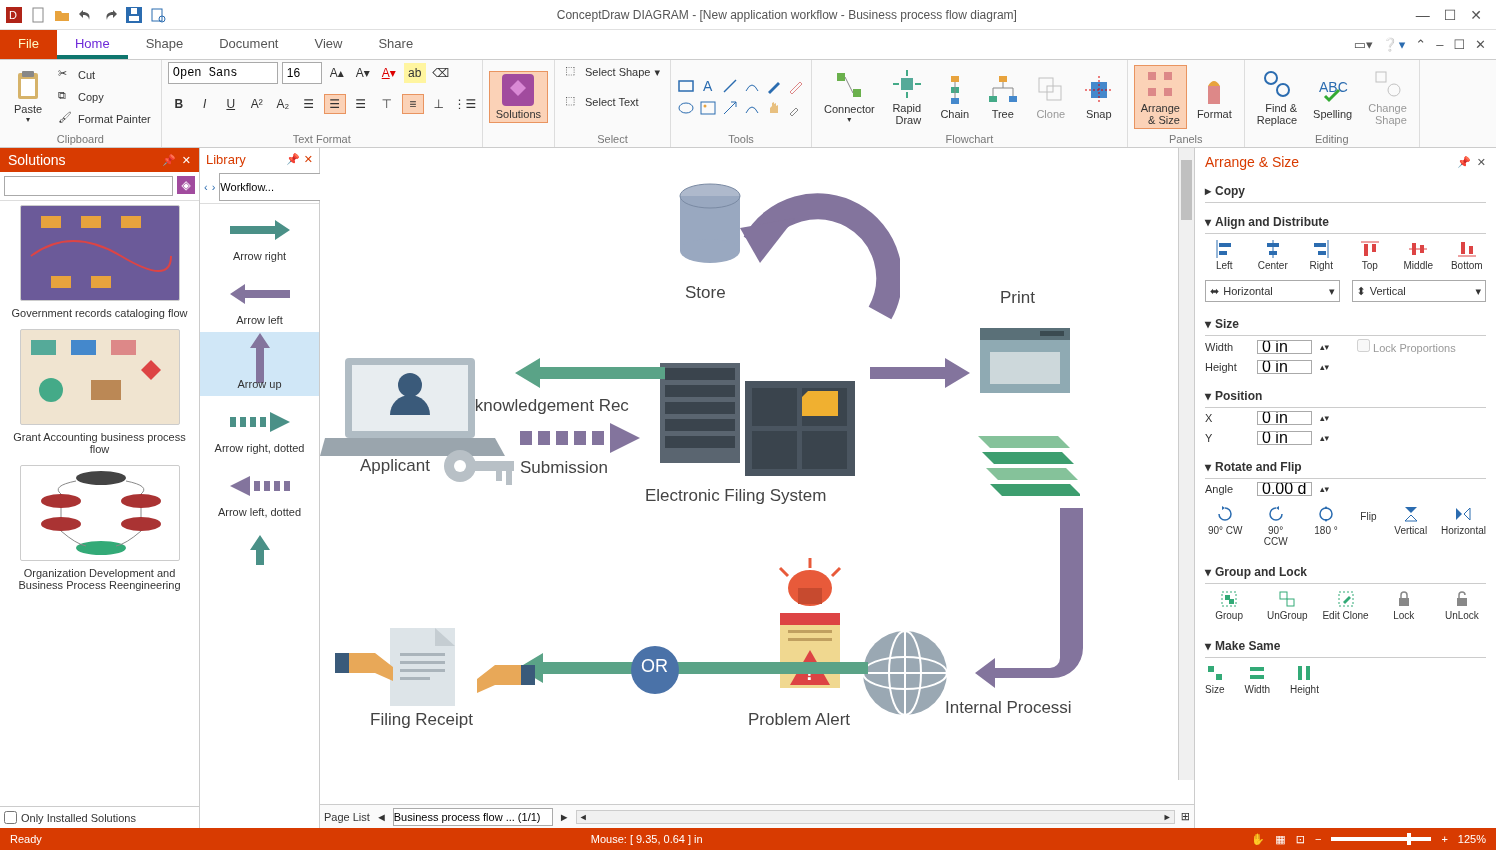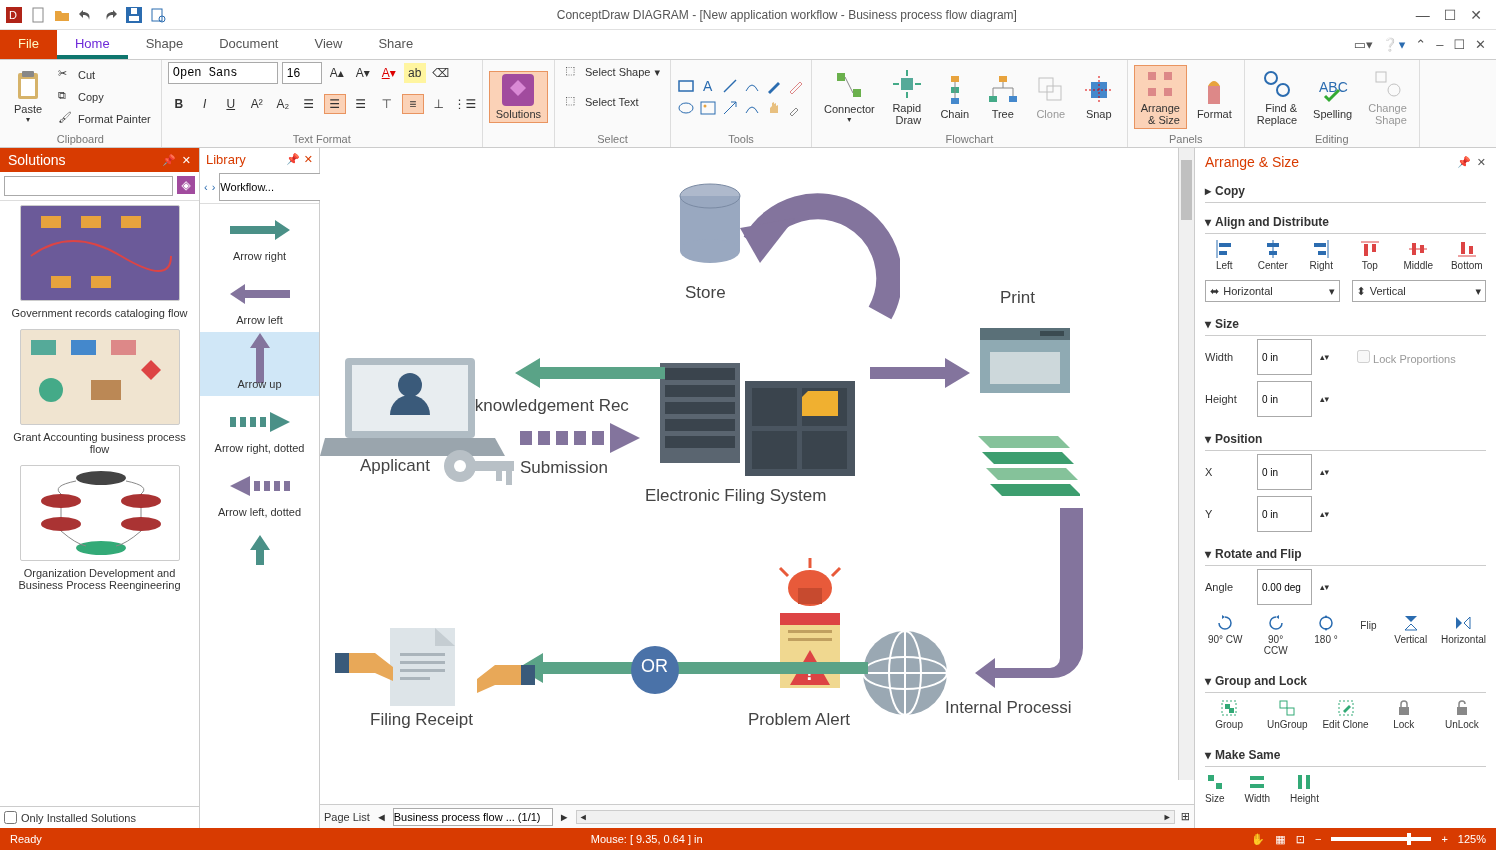--- a/index.html
+++ b/index.html
@@ -67,21 +67,21 @@
 
 .panel-arrange { width: 302px; border-left: 1px solid #ccc; display: flex; flex-direction: column; overflow-y: auto; }
 .arr-header { color: #d83b01; padding: 6px 10px; font-size: 14px; display: flex; align-items: center; }
 .arr-section { padding: 4px 10px; }
 .arr-title { font-size: 12px; font-weight: bold; display: flex; align-items: center; gap: 4px; border-bottom: 1px solid #ccc; padding: 4px 0; }
 .arr-row { display: flex; gap: 10px; padding: 6px 0; }
 .arr-btn-col { text-align: center; font-size: 10px; flex: 1; }
 .arr-btn-col .ai { width: 18px; height: 18px; display: block; margin: 0 auto 2px; }
 .arr-field-row { display: flex; align-items: center; gap: 8px; padding: 3px 0; font-size: 11px; }
 .arr-field-row label { width: 44px; }
-.arr-input { width: 55px; border: 1px solid #aaa; height: 36px; font-size: 10px; padding: 0 4px; }
+.arr-input { width: 55px; border: 1px solid #aaa; height: 14px; font-size: 16px; padding: 0 4px; }
 .arr-dd { flex: 1; border: 1px solid #aaa; height: 22px; font-size: 11px; display: flex; align-items: center; padding: 0 4px; }
 
 .statusbar { height: 22px; background: #d83b01; color: #fff; display: flex; align-items: center; font-size: 11px; padding: 0 10px; }
 .statusbar .sb-center { flex: 1; text-align: center; }
 .statusbar .sb-right { display: flex; align-items: center; gap: 10px; }
 .zoom-slider { width: 100px; height: 4px; background: #fff; position: relative; }
 
 
 .node-label { position: absolute; font-size: 17px; color: #444; }
 .flow-arrow { position: absolute; }

